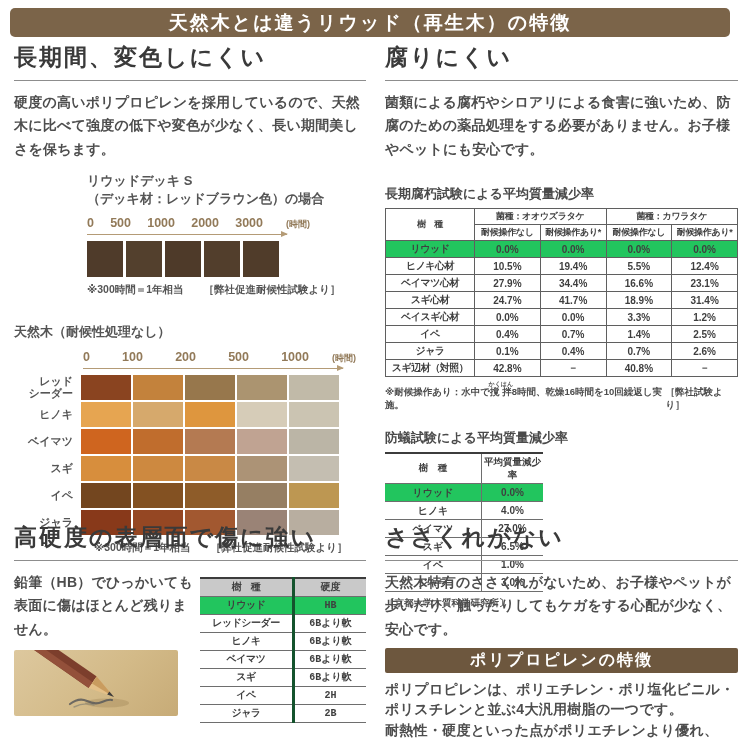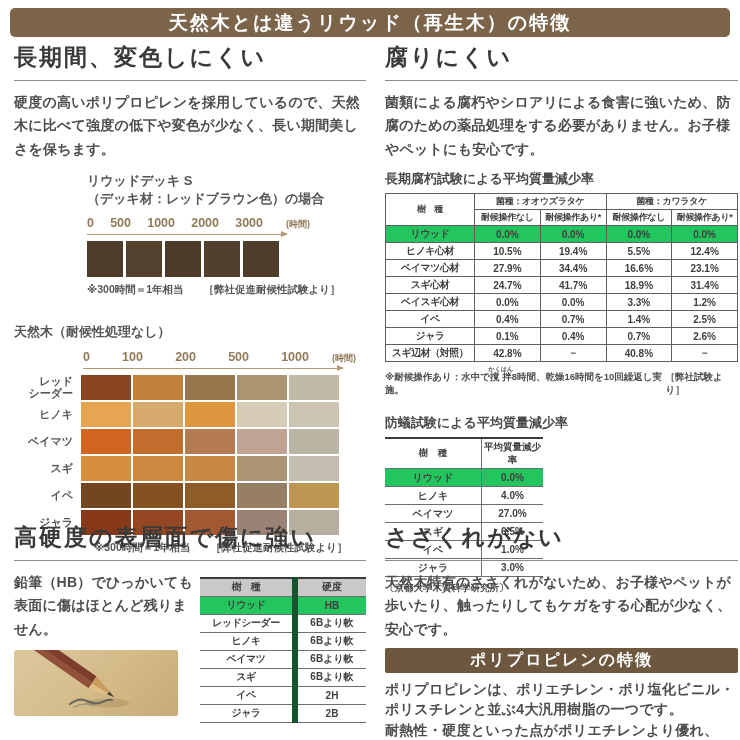--- a/index.html
+++ b/index.html
@@ -65,21 +65,21 @@
   #termite-table{width:158px;font-size:10px;border-top:2px solid #3c3c3c;}
   #termite-table th,#termite-table td{border-bottom:1px solid #6e6e6e;text-align:center;padding:1.5px 0;height:11.5px;}
   #termite-table th{font-size:9.5px;}
   #termite-table td+td,#termite-table th+th{border-left:1px solid #6e6e6e;}
   #termite-table .col-name{width:96px;}
   .termite-foot{width:158px;text-align:left;font-size:9.5px;font-weight:700;color:#4d4d4d;margin-top:5px;}
 
   #hardness-table{width:166px;font-size:10px;border-top:2px solid #3c3c3c;}
   #hardness-table th,#hardness-table td{border-bottom:1px solid #6e6e6e;text-align:center;padding:1.5px 0;height:11.5px;}
   #hardness-table th{background:#c9c9c9;font-size:10px;}
-  #hardness-table td+td,#hardness-table th+th{border-left:6px solid #14532d;}
+  #hardness-table td+td,#hardness-table th+th{border-left:3px solid #14532d;font-family:Liberation Mono, monospace;}
   #hardness-table .col-name{width:92px;letter-spacing:-0.5px;}
   .jis-foot{width:166px;text-align:center;font-size:9.5px;font-weight:700;color:#4d4d4d;margin-top:21px;}
 
   
   .photo{width:164px;height:66px;border-radius:2px;margin-top:9px;
       background:linear-gradient(135deg,#ddc89e 0%,#d3ba88 55%,#c7ab77 100%);overflow:hidden;}
 
   
   .hard-flex{display:flex;gap:4px;margin-top:4px;}
   .hard-left{width:182px;}
@@ -211,21 +211,21 @@
       <span class="note">［弊社促進耐候性試験より］</span>
     </div>
   </div>
 </div>
 
 <div class="abs" id="q-right-top">
   <h2 class="h2">腐りにくい</h2>
   <hr class="rule">
   <p class="body-text">菌類による腐朽やシロアリによる食害に強いため、防腐のための薬品処理をする必要がありません。お子様やペットにも安心です。</p>
 
-  <p class="tbl-title" style="margin-top:9px;">長期腐朽試験による平均質量減少率</p>
+  <p class="tbl-title" style="margin-top:24px;">長期腐朽試験による平均質量減少率</p>
   <table id="decay-table">
       <thead>
         <tr>
           <th class="col-name" rowspan="2">樹　種</th>
           <th colspan="2">菌種：オオウズラタケ</th>
           <th colspan="2">菌種：カワラタケ</th>
         </tr>
         <tr>
           <th>耐候操作なし</th>
           <th>耐候操作あり*</th>

